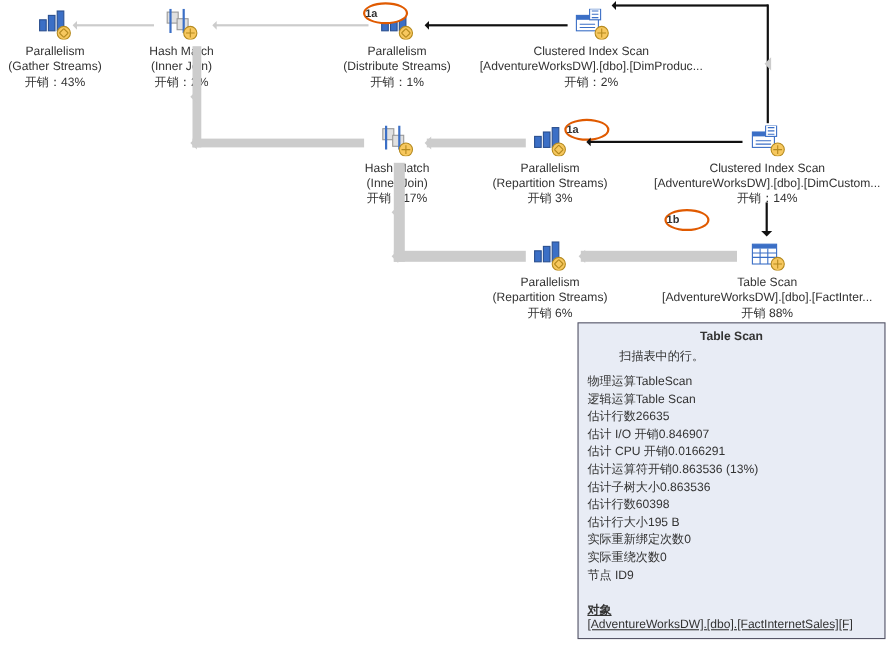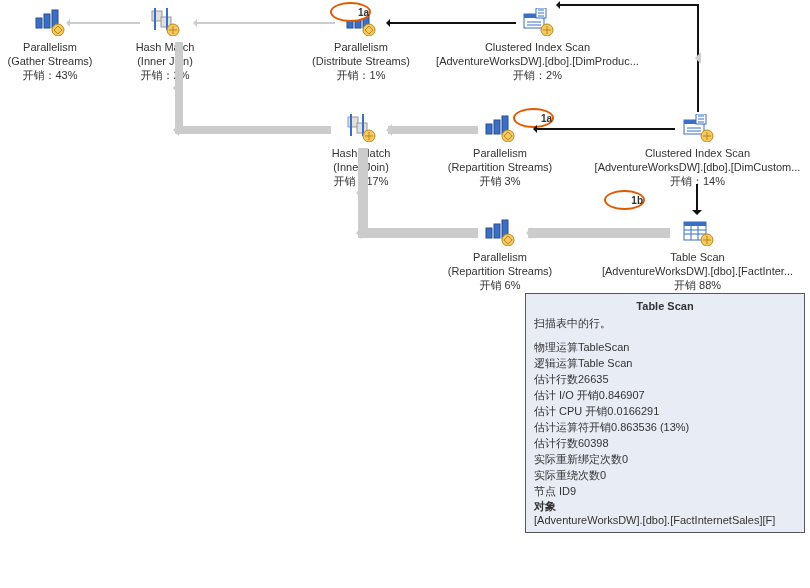--- a/index.html
+++ b/index.html
@@ -1,35 +1,35 @@
 <!DOCTYPE html>
 <html><head>
 <meta charset="utf-8">
 <style>
   * { margin: 0; padding: 0; box-sizing: border-box; }
   body { font-family: "Microsoft YaHei", Arial, sans-serif; font-size: 11px; color: #333; width: 810px; height: 588px; position: relative; background: #fff; }
   .node { position: absolute; text-align: center; width: 150px; }
   .node .icon-slot { height: 32px; display: flex; justify-content: center; align-items: center; margin-bottom: 2px; }
   .node .txt { line-height: 14px; }
-  .badge { position: absolute; width: 41px; height: 20px; border: 2px solid #e05a00; border-radius: 50%; display: flex; align-items: center; justify-content: flex-end; font-size: 10px; font-weight: bold; background: #fff; color: #333; }
+  .badge { position: absolute; width: 41px; height: 20px; border: 2px solid #e05a00; border-radius: 50%; display: flex; align-items: center; justify-content: flex-start; font-size: 10px; font-weight: bold; background: #fff; color: #333; }
   .arrow { position: absolute; background: #ccc; }
   .arrow.thin { height: 2px; }
   .arrow.med { height: 8px; }
   .arrow.thick { height: 10px; }
   .arrow::before { content: ""; position: absolute; left: -8px; top: 50%; transform: translateY(-50%); border: 6px solid transparent; border-right-color: #ccc; }
   .arrow.thin::before { border-width: 4px; left: -6px; }
   .arrow.dark { background: #111; }
   .arrow.dark::before { border-right-color: #111; }
   .arrow.dark.down::before { left: 50%; top: auto; bottom: -8px; transform: translateX(-50%); border: 5px solid transparent; border-top-color: #111; }
   .arrow.v-dark { width: 2px; background: #111; }
   .tooltip { position: absolute; left: 525px; top: 293px; width: 280px; background: #e8ecf5; border: 1px solid #556; padding: 6px 8px; font-size: 11px; }
   .tooltip .title { text-align: center; font-weight: bold; margin-bottom: 4px; }
-  .tooltip .subtitle { margin-bottom: 8px; }
+  .tooltip .subtitle { margin-bottom: 8px; margin-left: 29px; }
   .tooltip .row { display: flex; line-height: 16px; }
-  .tooltip .section { margin-top: 0; }
+  .tooltip .section { margin-top: 16px; text-decoration: underline; }
   svg { display: block; }
   .ybadge { fill: #f7c85f; stroke: #b58a1f; }
 </style>
 </head>
 <body>
 
 <svg width="0" height="0" style="position:absolute">
 <defs>
   <g id="i-parallel">
     <rect x="2" y="10" width="6" height="10" fill="#3b6fc6" stroke="#2a4f8f"></rect>
@@ -217,22 +217,30 @@
       </div>
       <div class="row">
         <span>估计 CPU 开销</span>
         <span>0.0166291</span>
       </div>
       <div class="row">
         <span>估计运算符开销</span>
         <span>0.863536 (13%)</span>
       </div>
       <div class="row">
+        <span>估计子树大小</span>
+        <span>0.863536</span>
+      </div>
+      <div class="row">
         <span>估计行数</span>
         <span>60398</span>
+      </div>
+      <div class="row">
+        <span>估计行大小</span>
+        <span>195 B</span>
       </div>
       <div class="row">
         <span>实际重新绑定次数</span>
         <span>0</span>
       </div>
       <div class="row">
         <span>实际重绕次数</span>
         <span>0</span>
       </div>
       <div class="row">

